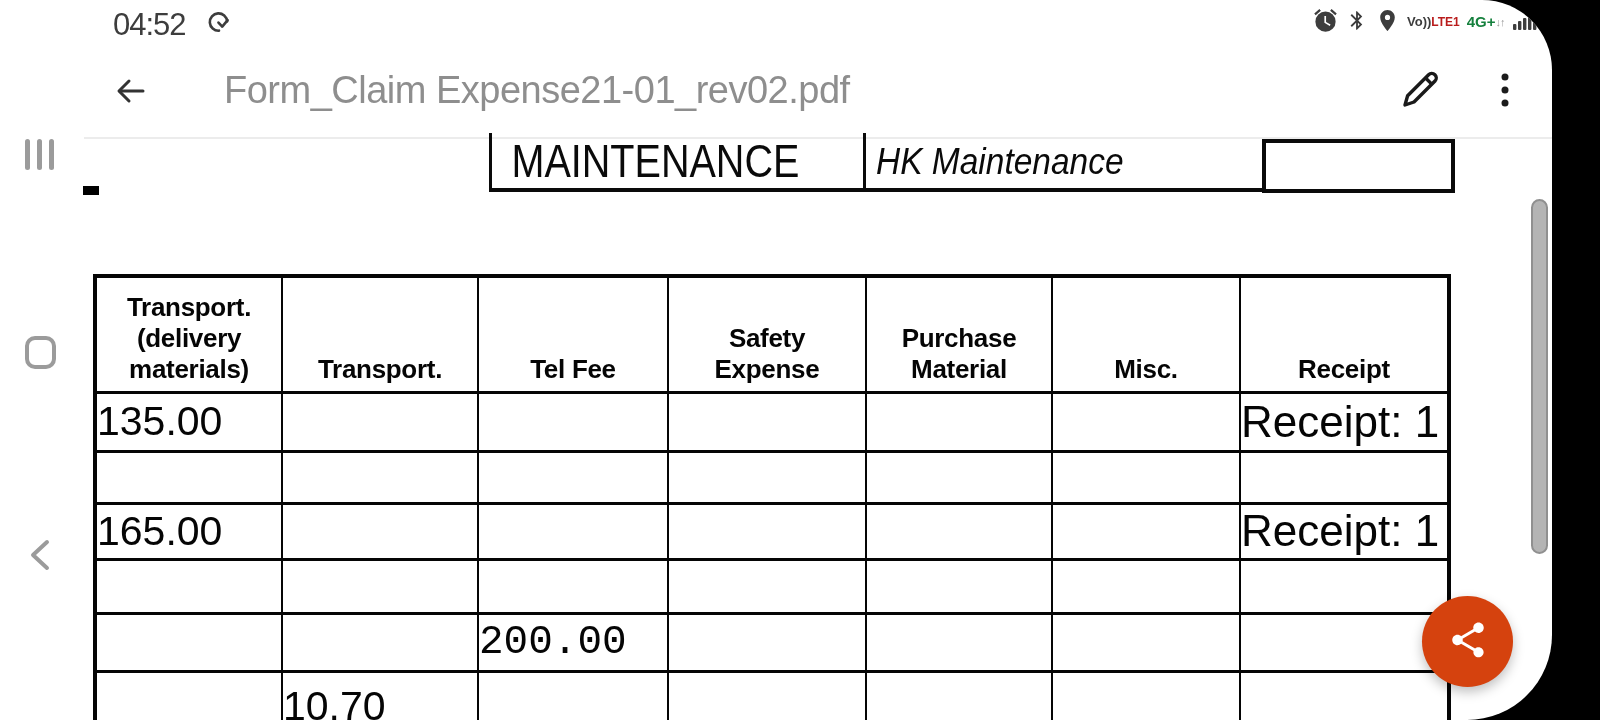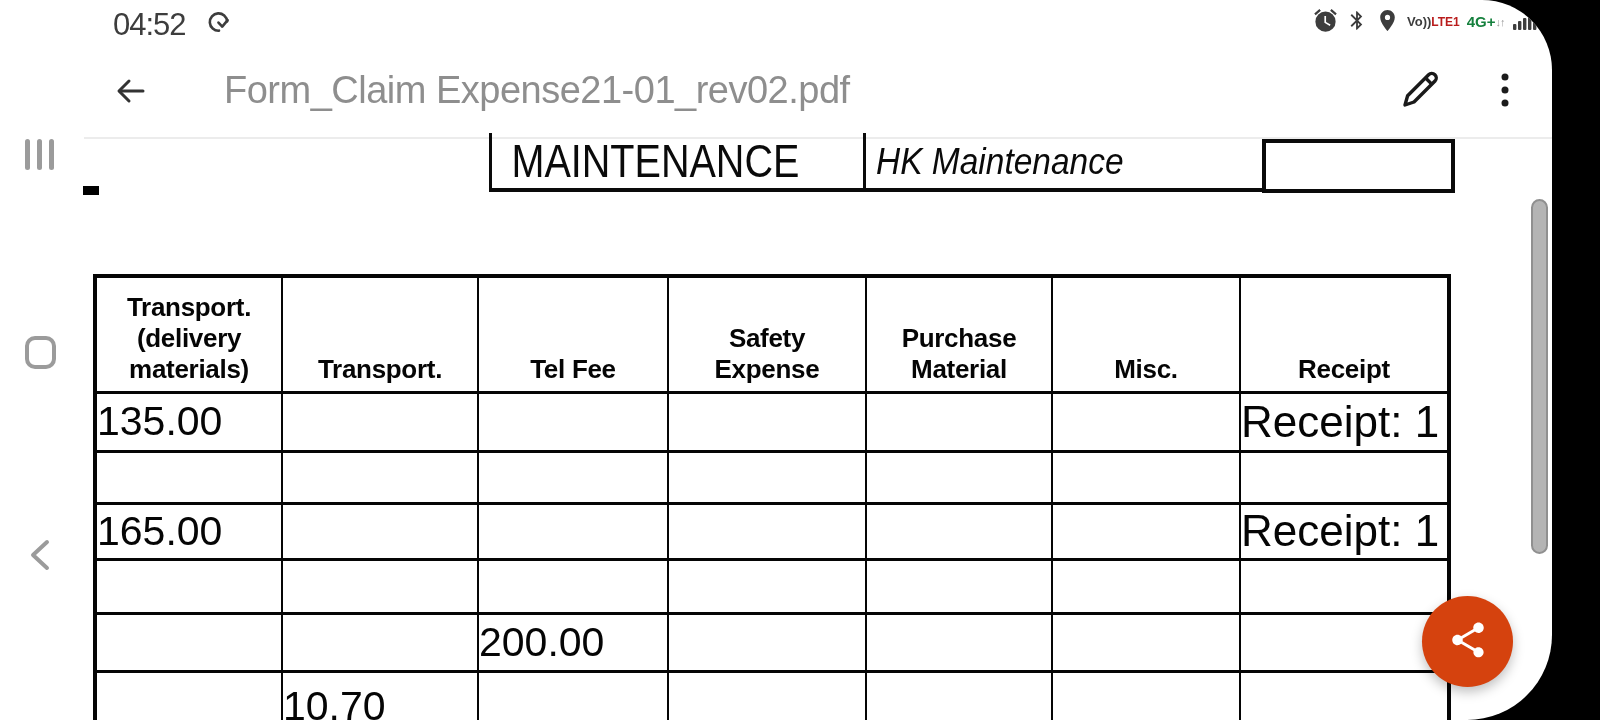--- a/index.html
+++ b/index.html
@@ -53,21 +53,21 @@
     border-collapse:collapse; table-layout:fixed; background:#fff; }
   table.claims, table.claims th, table.claims td { border:2px solid #050505; }
   table.claims { border-width:4px; }
   table.claims th, table.claims td { border-bottom-width:3px; overflow:hidden; }
   table.claims th { vertical-align:bottom; text-align:center; font-size:26px; font-weight:bold;
     letter-spacing:-0.3px; line-height:31px; padding-bottom:6px; white-space:pre-line; color:#050505; }
   table.claims td { text-align:left; vertical-align:middle; font-size:41px; color:#050505; white-space:nowrap; }
   table.claims td.receipt { font-size:44px; }
   tr.hrow   { height:116px; }
   tr.r1 { height:59px; } tr.r2 { height:52px; } tr.r3 { height:56px;margin-top:12px; }
-  tr.r4 { height:54px; } tr.r5 { height:58px; } tr.r6 { height:72px; }
+  tr.r4 { height:54px; } tr.r5 { height:58px;font-family:Liberation Mono, monospace; } tr.r6 { height:72px; }
 
   
   .doc-scrollbar { position:absolute; left:1531px; top:199px; width:17px; height:355px;
     background:#b4b4b4; border:2px solid #909090; border-radius:9px; cursor:grab; }
   .share-fab { position:absolute; left:1422px; top:596px; width:91px; height:91px; border-radius:50%;
     display:flex; align-items:center; justify-content:center; cursor:pointer;
     box-shadow:0 5px 12px rgba(0,0,0,0.25); }
 </style>
 </head>
 <body>

